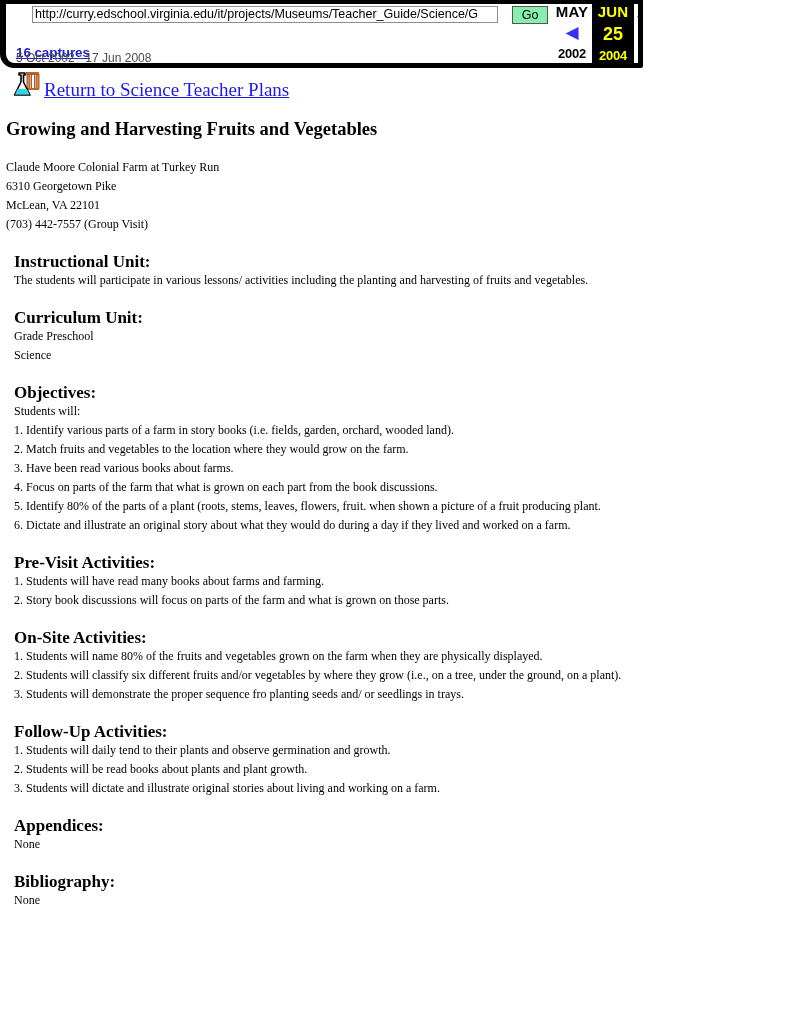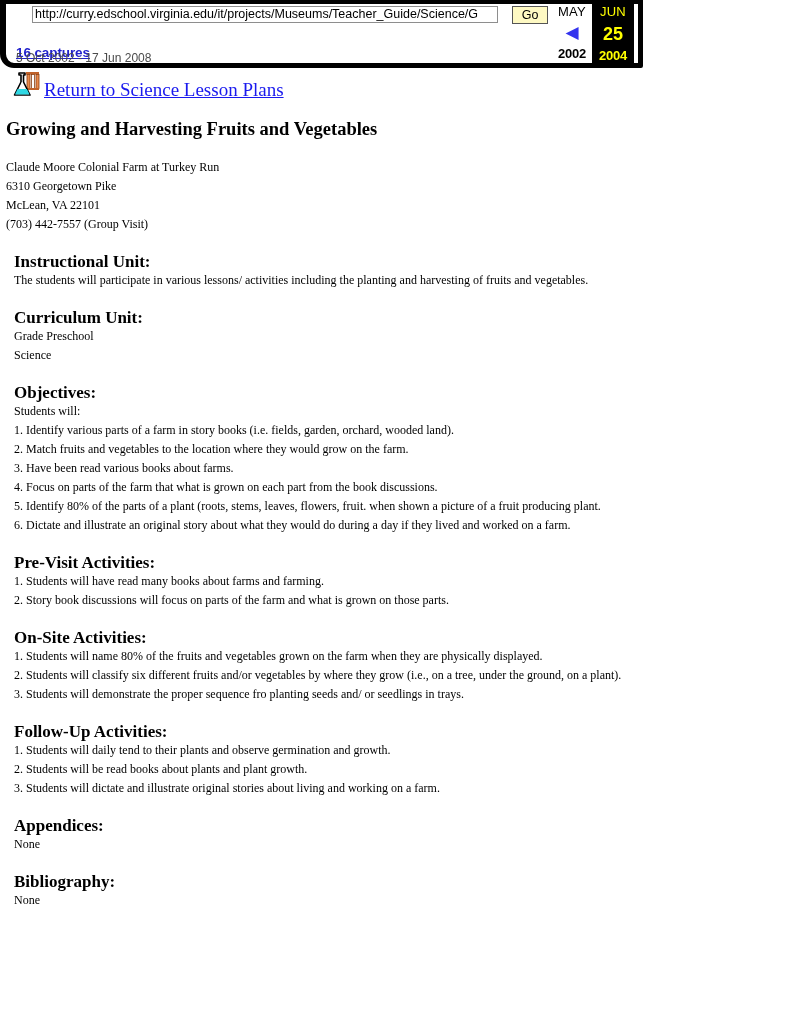--- a/index.html
+++ b/index.html
@@ -58,21 +58,21 @@
   }
 
   #wayback-go-button {
     position: absolute;
     left: 506px;
     top: 2px;
     width: 36px;
     height: 18px;
     box-sizing: border-box;
     border: 1px solid #555555;
-    background: #fef9c3;
+    background: #86efac;
     font-family: "Liberation Sans", "DejaVu Sans", sans-serif;
     font-size: 12.5px;
     line-height: 16px;
     text-align: center;
     color: #000000;
     cursor: pointer;
   }
 
   #wayback-captures-link {
     position: absolute;
@@ -107,22 +107,22 @@
   }
   .wb-col {
     position: absolute;
     top: 0;
     width: 40px;
     height: 60px;
     text-align: center;
   }
   .wb-col .wb-month {
     font-family: "Liberation Sans", "DejaVu Sans", sans-serif;
-    font-size: 13px;
-    font-weight: normal;
+    font-size: 15px;
+    font-weight: bold;
     line-height: 16px;
     letter-spacing: 0.2px;
   }
   .wb-col .wb-arrow {
     font-size: 17px;
     line-height: 26px;
     color: #3333ee;
   }
   .wb-col .wb-year {
     font-family: "Liberation Sans", "DejaVu Sans", sans-serif;
@@ -350,21 +350,21 @@
         <rect x="21" y="4.5" width="3" height="14" fill="#e98b4e" stroke="#8b3d10" stroke-width="0.8"></rect>
         <rect x="25.5" y="4.5" width="3" height="14" fill="#ffffff" stroke="#8b3d10" stroke-width="0.8"></rect>
         <rect x="30" y="4.5" width="3" height="14" fill="#e98b4e" stroke="#8b3d10" stroke-width="0.8"></rect>
         <rect x="20" y="18" width="13" height="2" fill="#c0622a"></rect>
 
         <path d="M13 3 L19 3 L19 5 L17.5 5 L17.5 12 L24 25 L8.5 25 L15 12 L15 5 L13 5 Z" fill="#ffffff" stroke="#000000" stroke-width="1.6" stroke-linejoin="round"></path>
         <path d="M11.6 19 L20.9 19 L23.6 24.4 L9 24.4 Z" fill="#2fd8e4"></path>
         <path d="M15.4 12.5 L16.9 12.5 L16.9 19 L15.4 19 Z" fill="#ffffff"></path>
       </svg>
     </div>
-    <div id="return-link">Return to Science Lesson Plans</div>
+    <div id="return-link">Return to Science Teacher Plans</div>
   </div>
 
   <div id="doc-body">
 
     <h2 class="doc-title">Growing and Harvesting Fruits and Vegetables</h2>
 
     <div id="address-block">
       <div class="line">Claude Moore Colonial Farm at Turkey Run</div>
       <div class="line">6310 Georgetown Pike</div>
       <div class="line">McLean, VA 22101</div>

